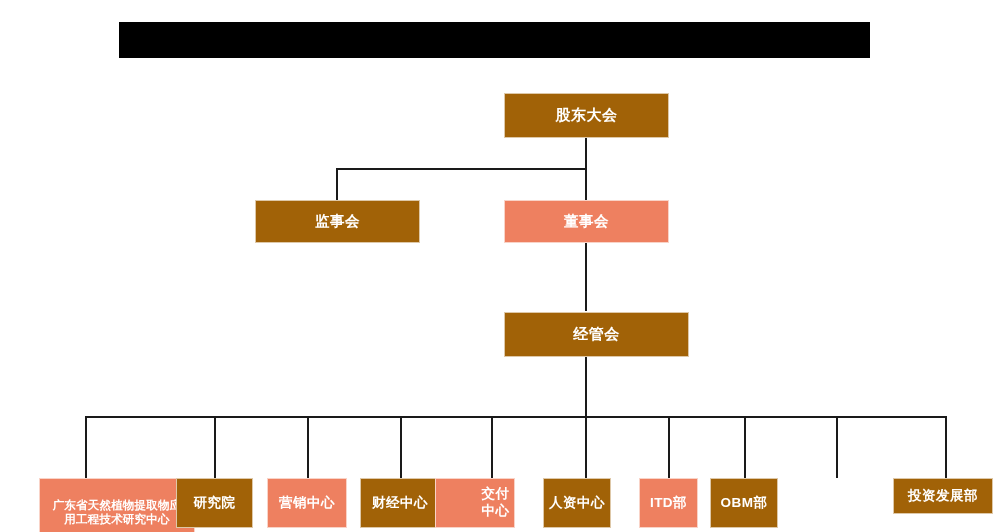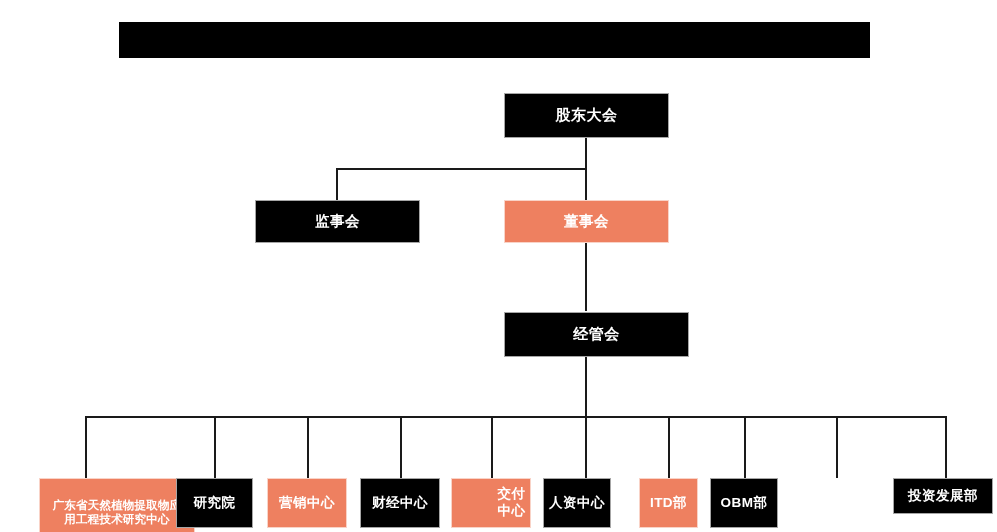--- a/index.html
+++ b/index.html
@@ -40,21 +40,21 @@
     display: flex;
     align-items: center;
     justify-content: center;
     text-align: center;
     color: #ffffff;
     line-height: 1.25;
     letter-spacing: 0.5px;
     border: 1px solid rgba(255,255,255,0.65);
     user-select: none;
   }
-  .node.dark  { background: #000000; }
+  .node.dark  { background: #a16207; }
   .node.light { background: #ee8060; }
 
   .node .label {
     display: block;
     padding: 0 4px;
     white-space: pre-line;
   }
 
   
   .fs-lg  { font-size: 15px; font-weight: 700; }
@@ -119,21 +119,21 @@
   </div>
 
   <div class="node light" style="left:267px; top:478px; width:80px; height:50px;">
     <span class="label fs-sm">营销中心</span>
   </div>
 
   <div class="node dark" style="left:360px; top:478px; width:80px; height:50px;">
     <span class="label fs-sm">财经中心</span>
   </div>
 
-  <div class="node light" style="left:451px; top:478px; width:80px; height:50px;padding-left:41px;">
+  <div class="node light" style="left:435px; top:478px; width:80px; height:50px;padding-left:41px;">
     <span class="label fs-sm">交付中心</span>
   </div>
 
   <div class="node dark" style="left:543px; top:478px; width:68px; height:50px;">
     <span class="label fs-sm">人资中心</span>
   </div>
 
   <div class="node light" style="left:639px; top:478px; width:59px; height:50px;">
     <span class="label fs-sm">ITD部</span>
   </div>

